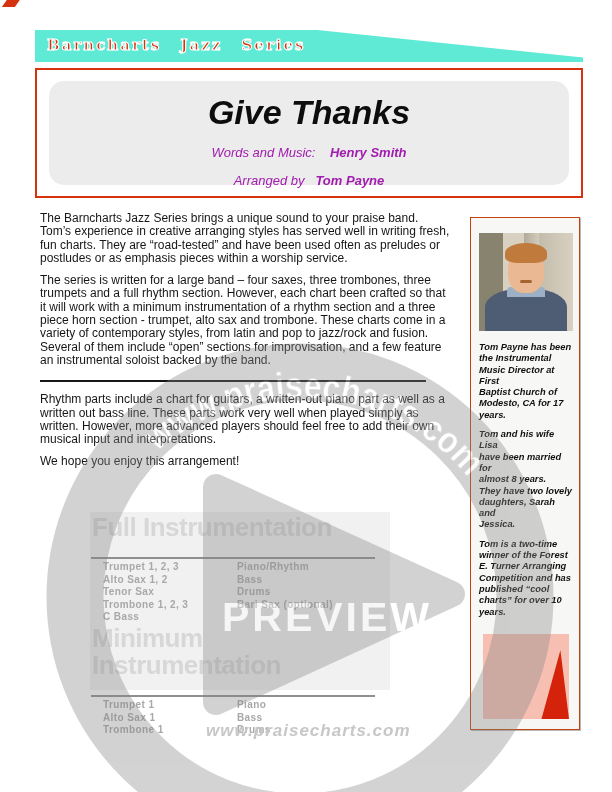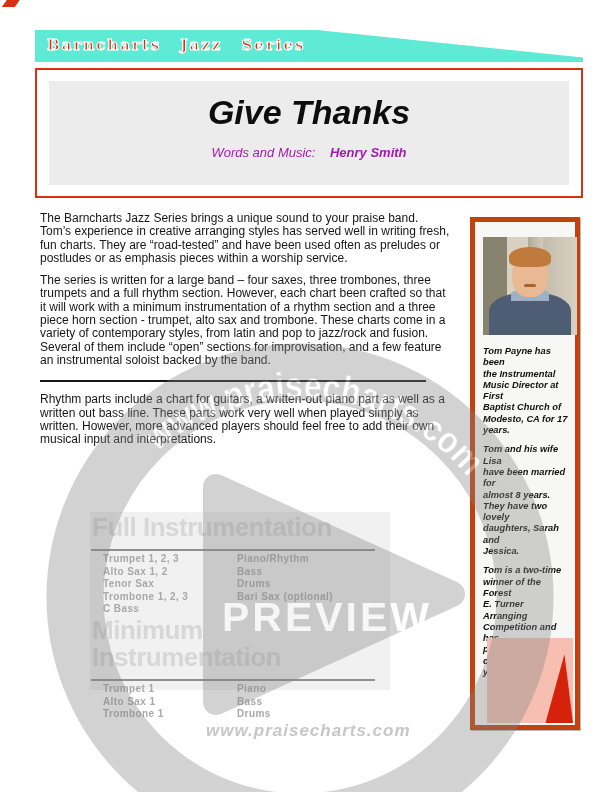--- a/index.html
+++ b/index.html
@@ -13,45 +13,45 @@
   
   .banner{position:absolute;left:35px;top:30px;width:548px;height:32px;background:#5eead4;
           clip-path:polygon(0 0,51.5% 0,100% 86%,100% 100%,0 100%);}
   .banner-text{position:absolute;left:12px;top:0;line-height:31px;
                font-family:"DejaVu Serif",serif;font-weight:bold;font-size:15px;
                letter-spacing:2px;word-spacing:12px;color:#d5330f;
                -webkit-text-stroke:1.1px #ffffff;text-shadow:0 0 1px #fff;}
 
   
   .title-box{position:absolute;left:35px;top:68px;width:544px;height:126px;border:2px solid #d5330f;background:#fff;}
-  .title-panel{position:absolute;left:12px;top:11px;right:12px;bottom:11px;background:#ececec;text-align:center;}
+  .title-panel{position:absolute;left:12px;top:11px;right:12px;bottom:11px;background:#ececec;text-align:center;border-radius:15px;}
   .song-title{margin-top:12px;font-size:34px;font-weight:bold;font-style:italic;color:#0d0d0d;letter-spacing:0px;}
   .credit-line{margin-top:13px;font-size:13px;font-style:italic;color:#a21caf;}
   .credit-name{font-weight:bold;}
 
   
   .body-copy{position:absolute;left:40px;top:212px;width:422px;color:#161616;
              font-size:12px;line-height:13.3px;}
   .body-copy p{margin:0 0 9px 0;white-space:pre-line;}
   .rule{width:386px;height:2px;background:#161616;margin:13px 0 11px 0;}
 
   
   .instr-panel{position:absolute;left:90px;top:512px;width:300px;height:178px;background:#f1f1f1;}
-  .instr-heading{margin:2px 0 8px 2px;font-size:26px;font-weight:bold;color:#d7d7d7;letter-spacing:-0.5px;line-height:27px;}
+  .instr-heading{margin:2px 0 16px 2px;font-size:26px;font-weight:bold;color:#d7d7d7;letter-spacing:-0.5px;line-height:27px;}
   .instr-rule{width:284px;height:2px;background:#8f8f8f;margin:1px 0 2px 1px;}
   .instr-cols{position:relative;margin-left:3px;}
   .instr-col{position:absolute;top:0;font-size:10px;font-weight:bold;color:#a8a8a8;
              line-height:12.6px;letter-spacing:0.4px;white-space:nowrap;}
   .instr-col.left{left:10px;}
   .instr-col.right{left:144px;}
   .min-gap{margin-top:66px;}
 
   
   .sidebar{position:absolute;left:470px;top:217px;width:110px;height:513px;background:#f7f7f6;
-           border:5px solid #c2410c;box-shadow:1px 1px 0 #b9b9b9;box-sizing:border-box;}
+           border:1px solid #c2410c;box-shadow:1px 1px 0 #b9b9b9;box-sizing:border-box;}
   .photo{position:absolute;left:8px;top:15px;width:94px;height:98px;overflow:hidden;
          background:linear-gradient(90deg,#87836f 0%,#87836f 26%,#d8d1c2 26%,#d8d1c2 48%,#b3ab99 48%,#d3ccbd 64%,#c4bcab 64%,#d8d1c2 100%);}
   .photo .shirt{position:absolute;left:6px;bottom:-4px;width:82px;height:46px;background:#4e5c74;border-radius:40% 40% 0 0;}
   .photo .collar{position:absolute;left:28px;bottom:34px;width:38px;height:10px;background:#9db0c6;border-radius:4px 4px 0 0;}
   .photo .neck{position:absolute;left:40px;bottom:38px;width:14px;height:10px;background:#dda57c;}
   .photo .head{position:absolute;left:29px;top:16px;width:36px;height:44px;background:#eab892;border-radius:46% 46% 42% 42%;}
   .photo .hair{position:absolute;left:26px;top:10px;width:42px;height:20px;background:#bf7a3c;border-radius:50% 50% 30% 30%;}
   .photo .mustache{position:absolute;left:41px;top:47px;width:12px;height:3px;background:#a5652f;border-radius:2px;}
   .bio{position:absolute;left:8px;top:124px;right:5px;font-size:9.3px;font-weight:bold;font-style:italic;
        color:#101010;line-height:11.3px;}
@@ -84,20 +84,25 @@
     <span class="banner-text">Barncharts Jazz Series</span>
   </div>
 
   <div class="title-box">
     <div class="title-panel">
       <div class="song-title">Give Thanks</div>
       <div class="credit-line">
         <span>Words and Music:</span>
         <span>&nbsp;&nbsp;</span>
         <span class="credit-name">Henry Smith</span>
+      </div>
+      <div class="credit-line">
+        <span>Arranged by</span>
+        <span>&nbsp;</span>
+        <span class="credit-name">Tom Payne</span>
       </div>
     </div>
   </div>
 
   <div class="body-copy">
     <p>The Barncharts Jazz Series brings a unique sound to your praise band.
 Tom’s experience in creative arranging styles has served well in writing fresh,
 fun charts. They are “road-tested” and have been used often as preludes or
 postludes or as emphasis pieces within a worship service.</p>
     <p>The series is written for a large band – four saxes, three trombones, three
@@ -105,20 +110,21 @@
 it will work with a minimum instrumentation of a rhythm section and a three
 piece horn section - trumpet, alto sax and trombone. These charts come in a
 variety of contemporary styles, from latin and pop to jazz/rock and fusion.
 Several of them include “open” sections for improvisation, and a few feature
 an instrumental soloist backed by the band.</p>
     <div class="rule"></div>
     <p>Rhythm parts include a chart for guitars, a written-out piano part as well as a
 written out bass line. These parts work very well when played simply as
 written. However, more advanced players should feel free to add their own
 musical input and interpretations.</p>
+    <p>We hope you enjoy this arrangement!</p>
   </div>
 
   <div class="instr-panel">
     <div class="instr-heading">Full Instrumentation</div>
     <div class="instr-rule"></div>
     <div class="instr-cols">
       <div class="instr-col left">
         <div>Trumpet 1, 2, 3</div>
         <div>Alto Sax 1, 2</div>
         <div>Tenor Sax</div>

